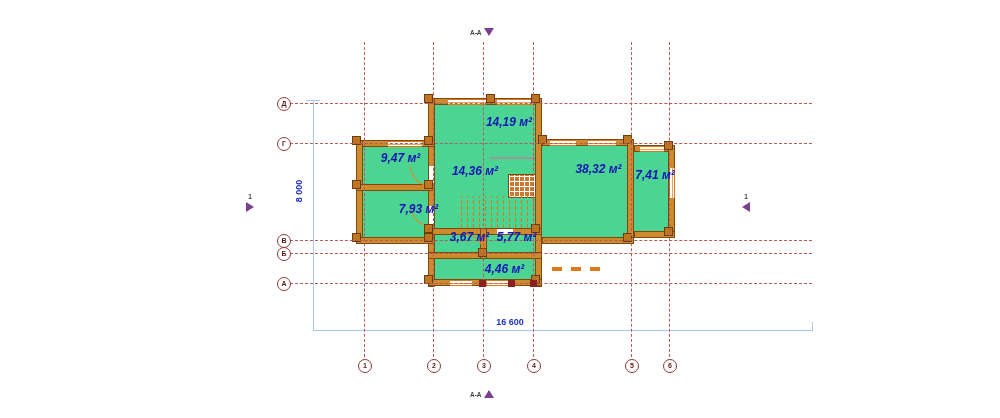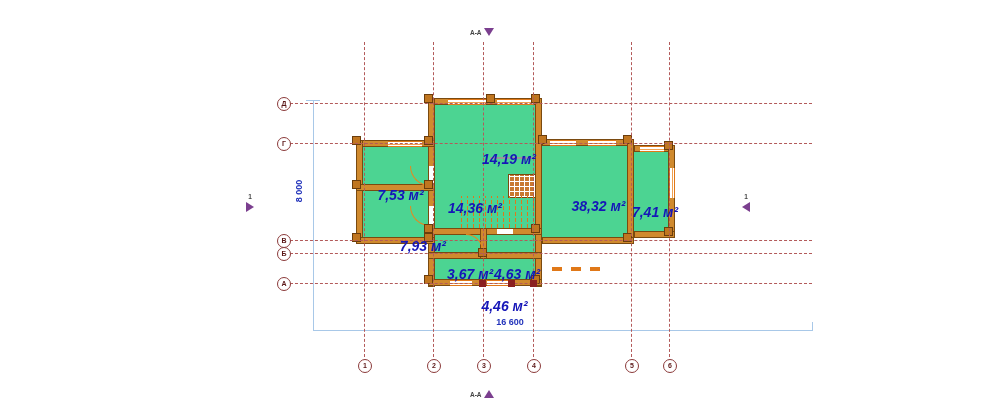--- a/index.html
+++ b/index.html
@@ -15,22 +15,22 @@
   .knob{position:absolute;width:9px;height:9px;background:#c07620;border:1px solid #6b3d0c;
         box-sizing:border-box;z-index:3;}
   .window{position:absolute;height:6px;box-sizing:border-box;z-index:3;
           background:linear-gradient(to bottom,#fff 0 2px,#f0a050 2px 3px,#fff 3px 6px);
           border-top:1px solid #e07818;border-bottom:1px solid #e07818;}
   .windowv{position:absolute;width:6px;box-sizing:border-box;z-index:3;
           background:linear-gradient(to right,#fff 0 2px,#f0a050 2px 3px,#fff 3px 6px);
           border-left:1px solid #e07818;border-right:1px solid #e07818;}
   .gap{position:absolute;background:#fff;z-index:3;}
   .arc{position:absolute;z-index:3;}
-  .arealabel{position:absolute;color:#1515b8;font-size:14px;font-weight:bold;font-style:italic;
-             text-align:center;white-space:nowrap;z-index:5;margin-top:36px;}
+  .arealabel{position:absolute;color:#1515b8;font-size:12px;font-weight:bold;font-style:italic;
+             text-align:center;white-space:nowrap;z-index:5;}
   .dimline{position:absolute;background:#a8c8e8;z-index:1;}
   .dimtext{position:absolute;color:#2233bb;font-size:9px;font-weight:bold;z-index:5;white-space:nowrap;}
   .redsq{position:absolute;width:7px;height:7px;background:#8b2020;z-index:4;}
   .rail{position:absolute;background:#999;z-index:3;}
   .stair-treads{position:absolute;z-index:3;
     background:repeating-linear-gradient(0deg, rgba(76,212,146,0) 0 4px, #4cd492 4px 6px),
                repeating-linear-gradient(90deg, #e07818 0 1px, rgba(0,0,0,0) 1px 6px);}
   .stair-landing{position:absolute;z-index:3;border:1px solid #7a4a10;box-sizing:border-box;
     background:repeating-linear-gradient(0deg,#ffffff 0 1px,rgba(0,0,0,0) 1px 5px),
                repeating-linear-gradient(90deg,#ffffff 0 1px,rgba(0,0,0,0) 1px 5px),#c87830;}
@@ -141,27 +141,27 @@
   <div class="knob" style="left:531px;top:224px;"></div>
   <div class="knob" style="left:478px;top:248px;"></div>
   <div class="knob" style="left:424px;top:275px;"></div>
   <div class="knob" style="left:531px;top:275px;"></div>
 
   <div class="redsq" style="left:479px;top:280px;"></div>
   <div class="redsq" style="left:508px;top:280px;"></div>
   <div class="redsq" style="left:530px;top:280px;"></div>
 
   <div class="arealabel" style="left:479px;top:115px;width:60px;">14,19 м²</div>
-  <div class="arealabel" style="left:373px;top:151px;width:55px;">7,53 м²</div>
-  <div class="arealabel" style="left:391px;top:202px;width:55px;text-align:right;">7,93 м²</div>
+  <div class="arealabel" style="left:373px;top:151px;width:55px;">9,47 м²</div>
+  <div class="arealabel" style="left:391px;top:202px;width:55px;">7,93 м²</div>
   <div class="arealabel" style="left:445px;top:164px;width:60px;">14,36 м²</div>
   <div class="arealabel" style="left:571px;top:162px;width:55px;">38,32 м²</div>
   <div class="arealabel" style="left:630px;top:168px;width:50px;">7,41 м²</div>
   <div class="arealabel" style="left:447px;top:230px;width:45px;">3,67 м²</div>
-  <div class="arealabel" style="left:494px;top:230px;width:45px;">4,63 м²</div>
+  <div class="arealabel" style="left:494px;top:230px;width:45px;">5,77 м²</div>
   <div class="arealabel" style="left:477px;top:262px;width:55px;">4,46 м²</div>
 
   <div class="bubble" style="left:277px;top:97px;">Д</div>
   <div class="bubble" style="left:277px;top:137px;">Г</div>
   <div class="bubble" style="left:277px;top:234px;">В</div>
   <div class="bubble" style="left:277px;top:247px;">Б</div>
   <div class="bubble" style="left:277px;top:277px;">А</div>
 
   <div class="bubble" style="left:358px;top:359px;">1</div>
   <div class="bubble" style="left:427px;top:359px;">2</div>

